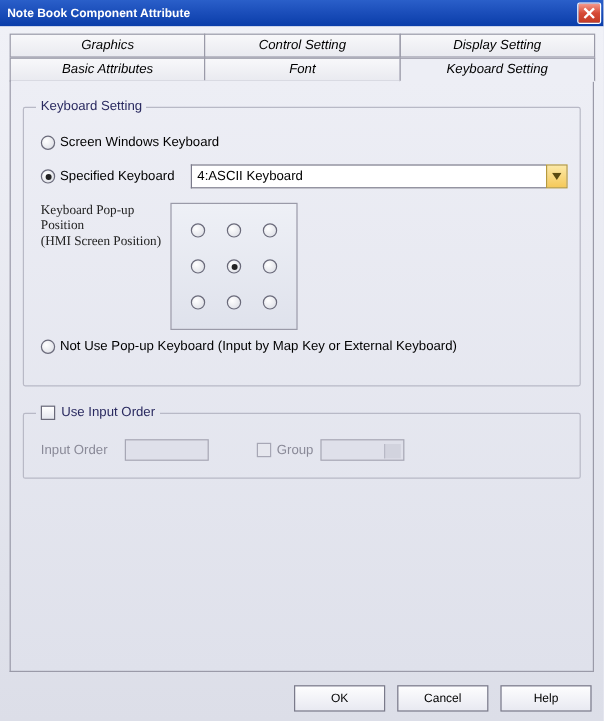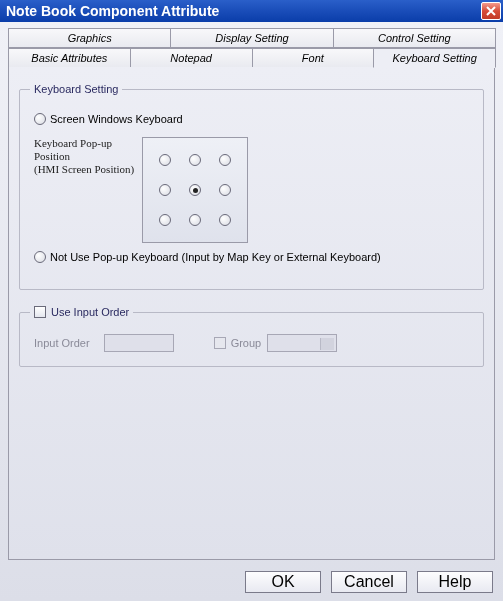--- a/index.html
+++ b/index.html
@@ -14,21 +14,21 @@
     overflow: hidden;
   }
   .titlebar {
     height: 22px;
     background: linear-gradient(to bottom, #2a5fc9 0%, #1a4db9 50%, #0a3da9 100%);
     color: #fff;
     display: flex;
     align-items: center;
     padding: 0 2px 0 6px;
     font-weight: bold;
-    font-size: 14px;
+    font-size: 10px;
   }
   .titlebar .title { flex: 1; }
   .close-btn {
     width: 20px; height: 18px;
     background: linear-gradient(to bottom,#f59a8d,#d64b37 50%,#c23a25);
     border: 1px solid #fff;
     border-radius: 2px;
     display: flex; align-items: center; justify-content: center;
     cursor: pointer;
   }
@@ -176,21 +176,21 @@
   .btnbar {
     position: absolute;
     right: 10px; bottom: 8px;
     display:flex; gap:10px;
   }
   .btn {
     min-width: 76px; height:22px;
     border:1px solid #7a7a8a;
     background: linear-gradient(to bottom,#fdfdfe,#e8e9f1);
     cursor:pointer;
-    font-size:16px;
+    font-size:10px;
     padding: 0 10px;
     display:flex; align-items:center; justify-content:center;
   }
   input[type=radio]{
     appearance:none;
     width:12px;height:12px;border-radius:50%;
     border:1px solid #6a6a7a;
     background: radial-gradient(circle at 35% 35%, #fff, #d8dae2);
     margin:0; cursor:pointer; position:relative;
   }
@@ -212,41 +212,52 @@
       <path d="M1 1 L9 9 M9 1 L1 9" stroke="#fff" stroke-width="2" fill="none"></path>
     </svg>
   </div>
 </div>
 
 <div class="content">
 
   <div class="tabstrip">
     <div class="tabrow">
       <div class="tab">Graphics</div>
+      <div class="tab">Control Setting</div>
       <div class="tab">Display Setting</div>
-      <div class="tab">Control Setting</div>
     </div>
     <div class="tabrow">
       <div class="tab">Basic Attributes</div>
-      <div class="tab">Notepad</div>
       <div class="tab">Font</div>
       <div class="tab active">Keyboard Setting</div>
     </div>
   </div>
 
   <div class="tab-body">
 
     <fieldset class="group">
       <legend>Keyboard Setting</legend>
 
       <div class="radio-row">
         <input type="radio" name="kbmode" style="">
         <label>Screen Windows Keyboard</label>
       </div>
 
+      <div class="radio-row">
+        <input type="radio" name="kbmode" checked="" style="">
+        <label>Specified Keyboard</label>
+        <div class="select-box">
+          <div class="select-input">4:ASCII Keyboard</div>
+          <div class="select-btn">
+            <svg viewBox="0 0 8 6">
+                <path d="M0 0 L8 0 L4 6 Z" fill="#5a4a10"></path>
+              </svg>
+          </div>
+        </div>
+      </div>
 
       <div class="popup-row">
         <div class="popup-label" style="white-space:pre-line">Keyboard Pop-up Position
 (HMI Screen Position)</div>
         <div class="pos-grid">
           <div class="pos-cell">
               <div class="radio-dot"></div>
             </div>
           <div class="pos-cell">
               <div class="radio-dot"></div>

